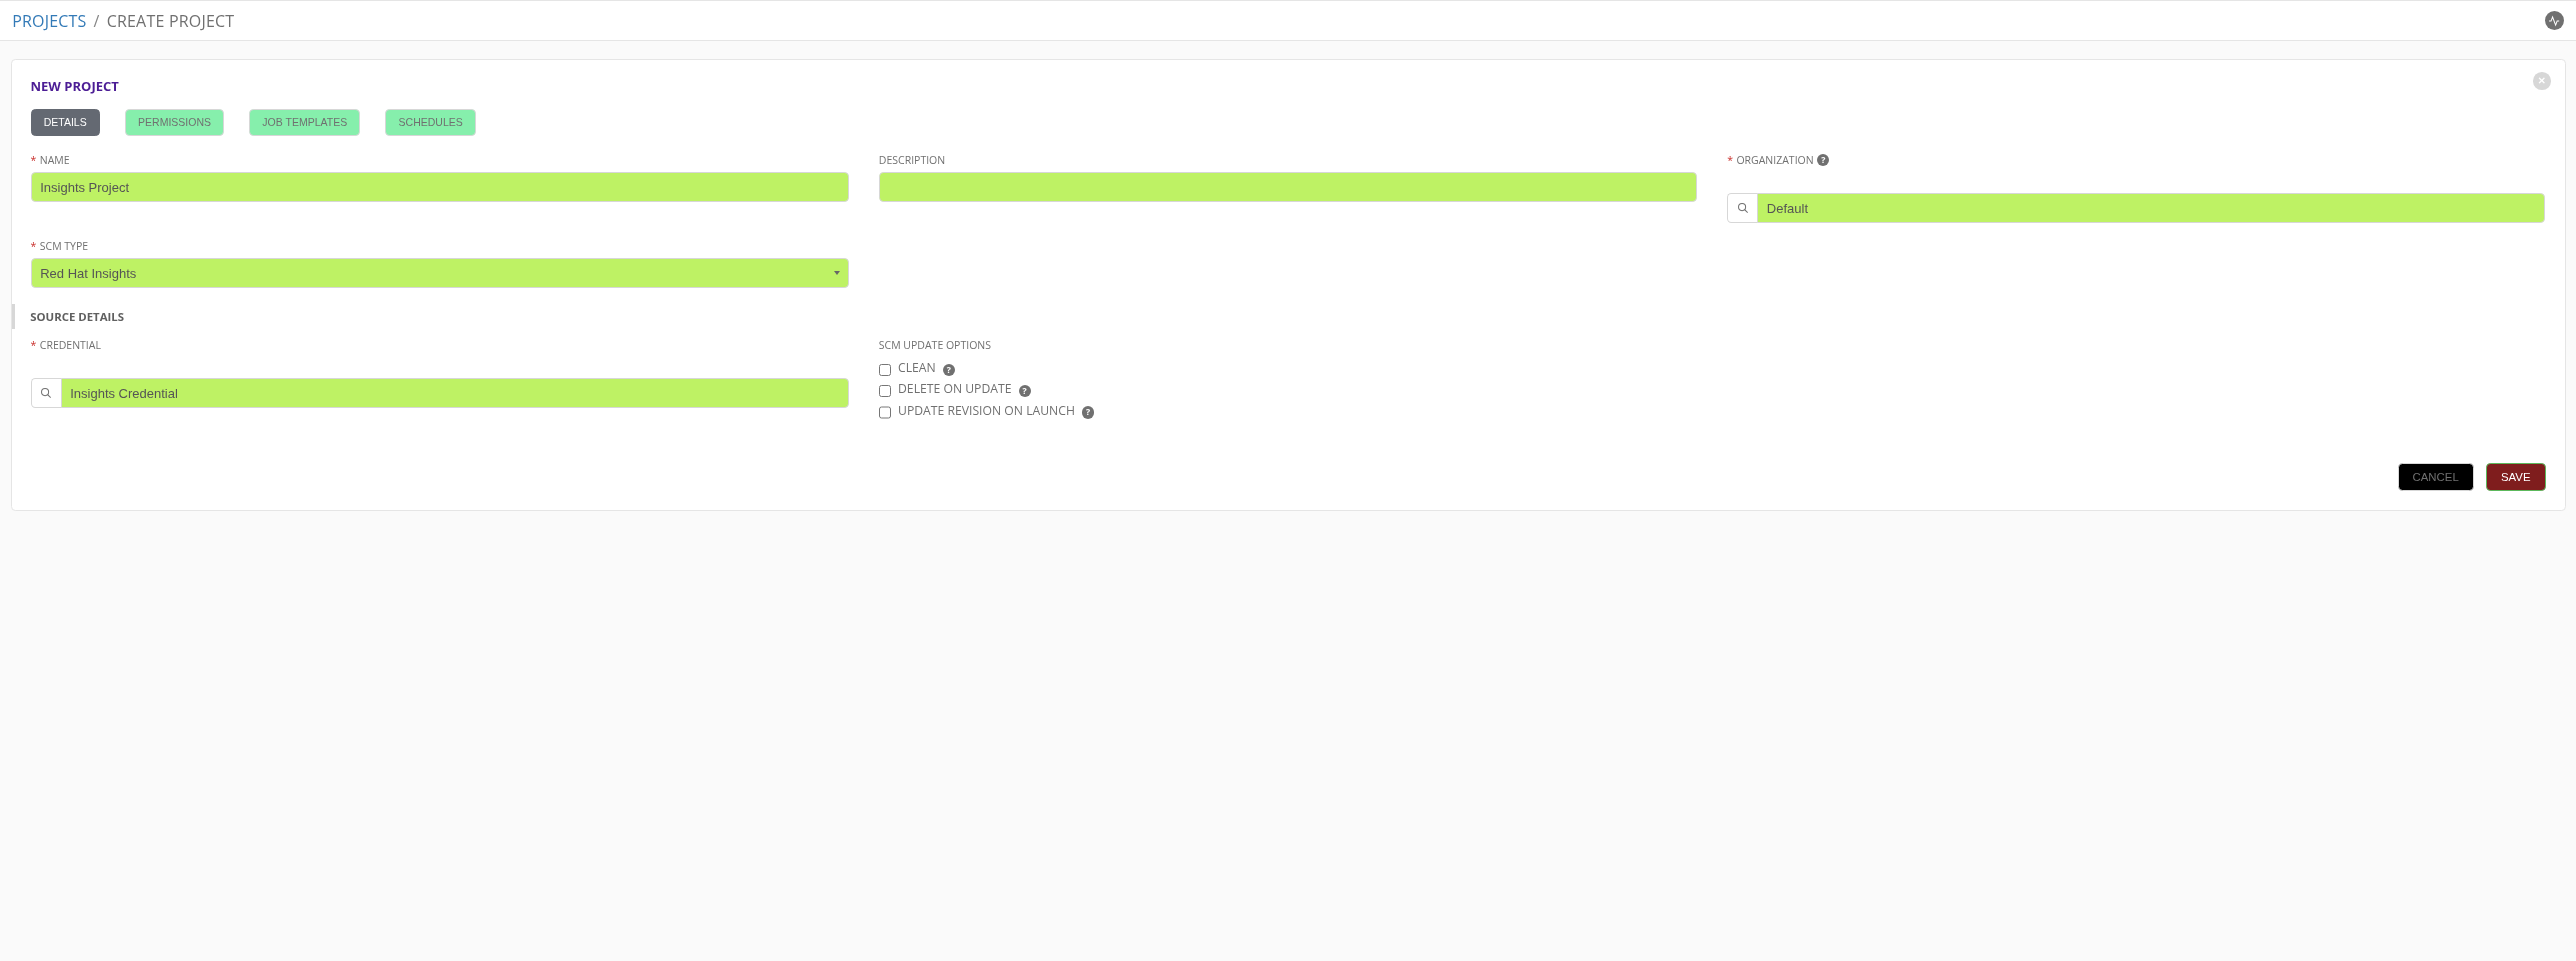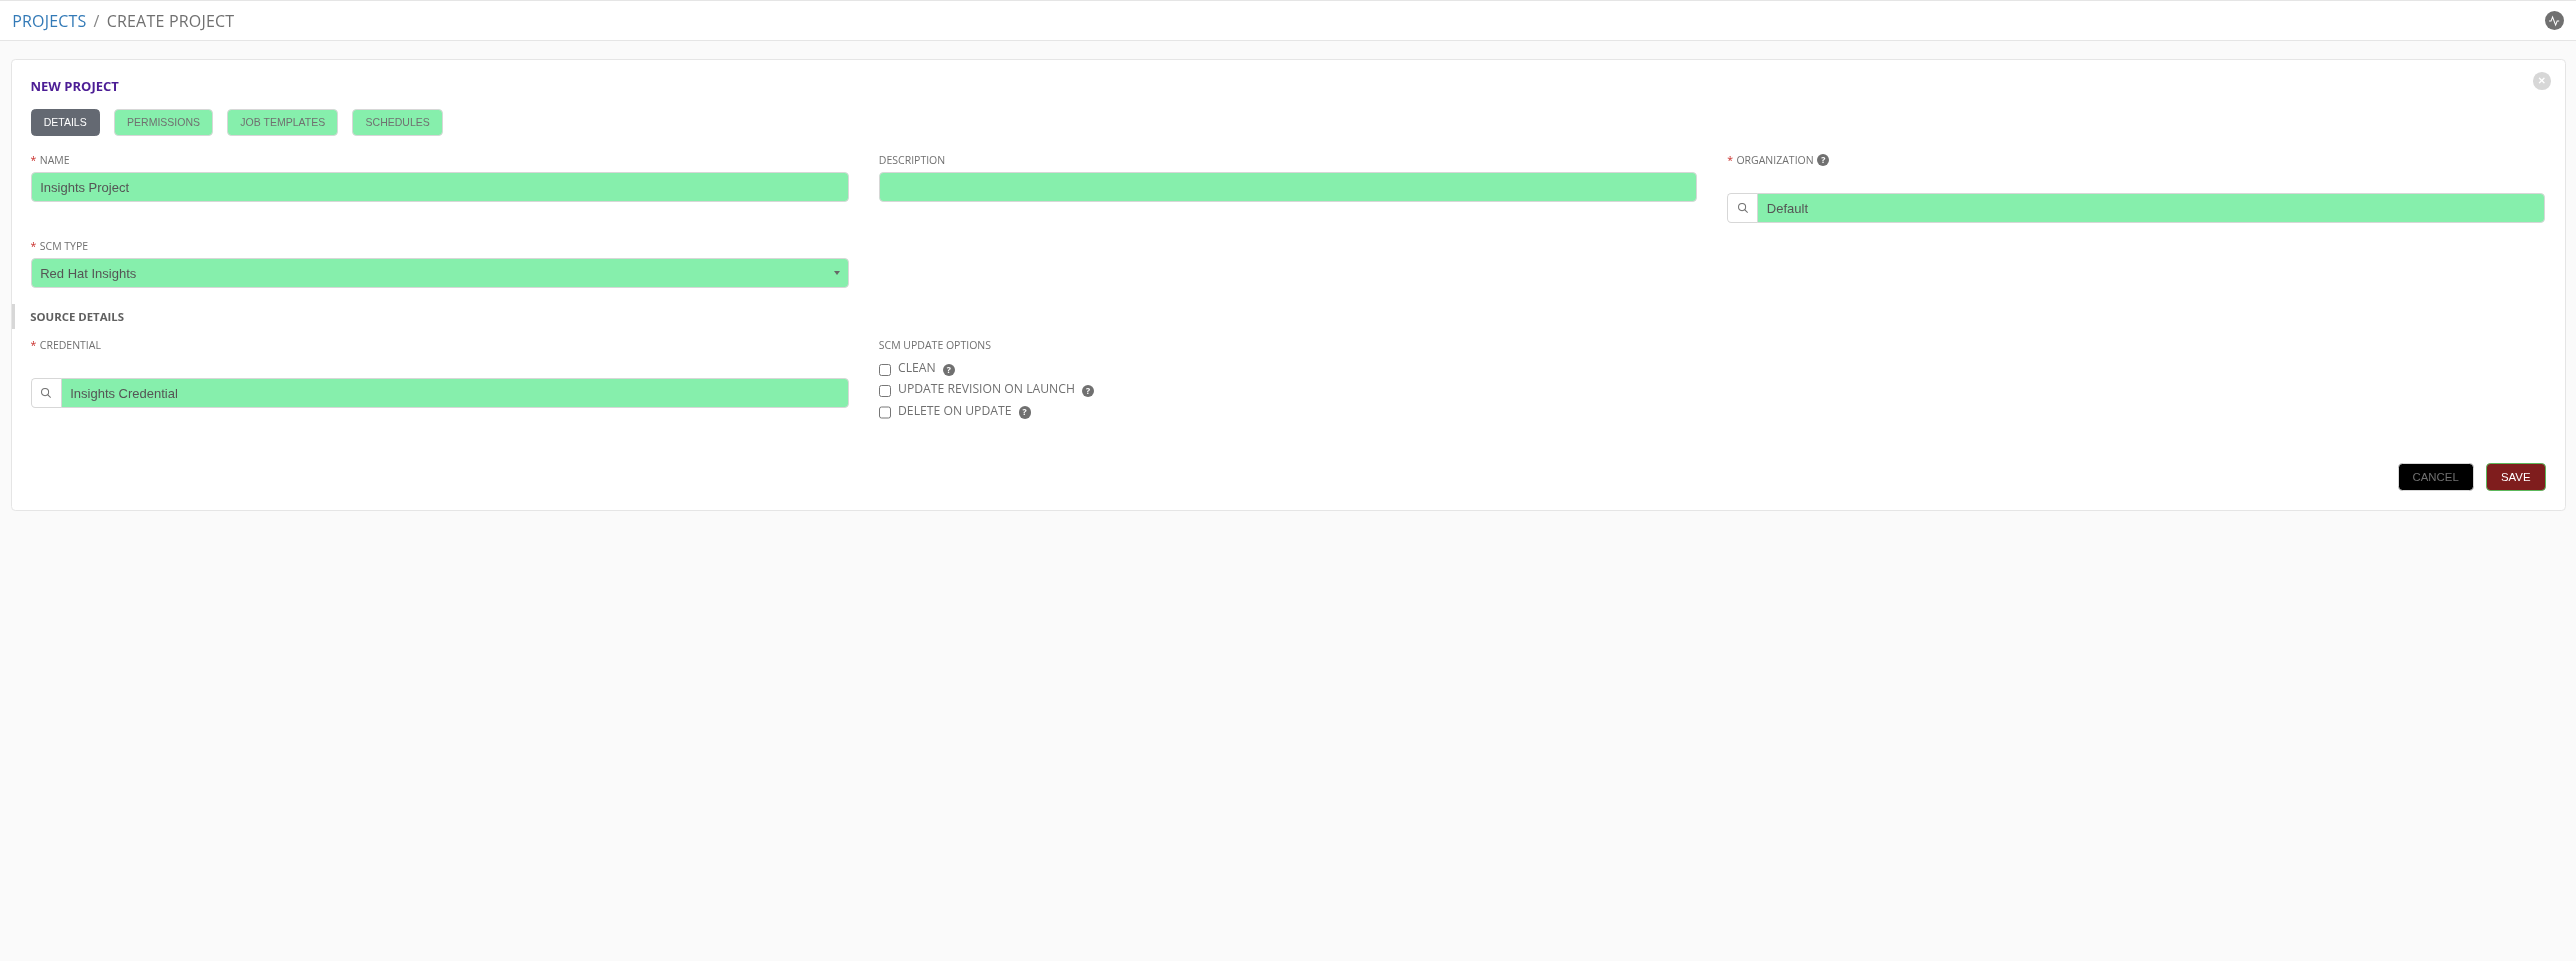--- a/index.html
+++ b/index.html
@@ -66,21 +66,21 @@
     border-radius:50%;
     display:flex; align-items:center; justify-content:center;
     cursor:pointer;
   }
   .close-btn::before {
     content:"✕";
     color:#fff; font-size:9.6px; font-weight:bold;
     line-height:1;
   }
 
-  .tabs { display:flex; gap:14px; margin-bottom:17.5px; }
+  .tabs { display:flex; gap:25px; margin-bottom:17.5px; }
   .tab {
     border:0.9px solid #d7d7d7;
     background:#86efac;
     color:#707070;
     font-size:10.5px;
     text-transform:uppercase;
     padding:6.1px 12.2px;
     border-radius:4.4px;
     cursor:pointer;
   }
@@ -104,21 +104,21 @@
   }
   .help-icon::before { content:"?"; }
 
   .text-input, .select-input, .lookup-input {
     border:0.9px solid #d7d7d7;
     border-radius:4.4px;
     height:30px;
     font-size:13px;
     color:#555;
     padding:0 8.7px;
-    background:#86efac;
+    background:#bef264;
   }
   .text-input { width:100%; }
   .select-wrapper { position:relative; }
   .select-input { width:100%; appearance:none; -webkit-appearance:none; }
   .select-caret {
     position:absolute; right:8.7px; top:50%; transform:translateY(-50%);
     width:0;height:0;border-left:3.5px solid transparent;border-right:3.5px solid transparent;border-top:4.4px solid #666;
     pointer-events:none;
   }
 
@@ -272,26 +272,26 @@
         <span>SCM UPDATE OPTIONS</span>
       </div>
       <div class="checkbox-list">
         <label class="check-row">
           <input type="checkbox" style="">
           <span>CLEAN</span>
           <span class="help-icon"></span>
         </label>
         <label class="check-row">
           <input type="checkbox" style="">
-          <span>UPDATE REVISION ON LAUNCH</span>
+          <span>DELETE ON UPDATE</span>
           <span class="help-icon"></span>
         </label>
         <label class="check-row">
           <input type="checkbox" style="">
-          <span>DELETE ON UPDATE</span>
+          <span>UPDATE REVISION ON LAUNCH</span>
           <span class="help-icon"></span>
         </label>
       </div>
     </div>
 
     <div></div>
   </div>
 
   <div class="footer">
     <button class="btn">CANCEL</button>

